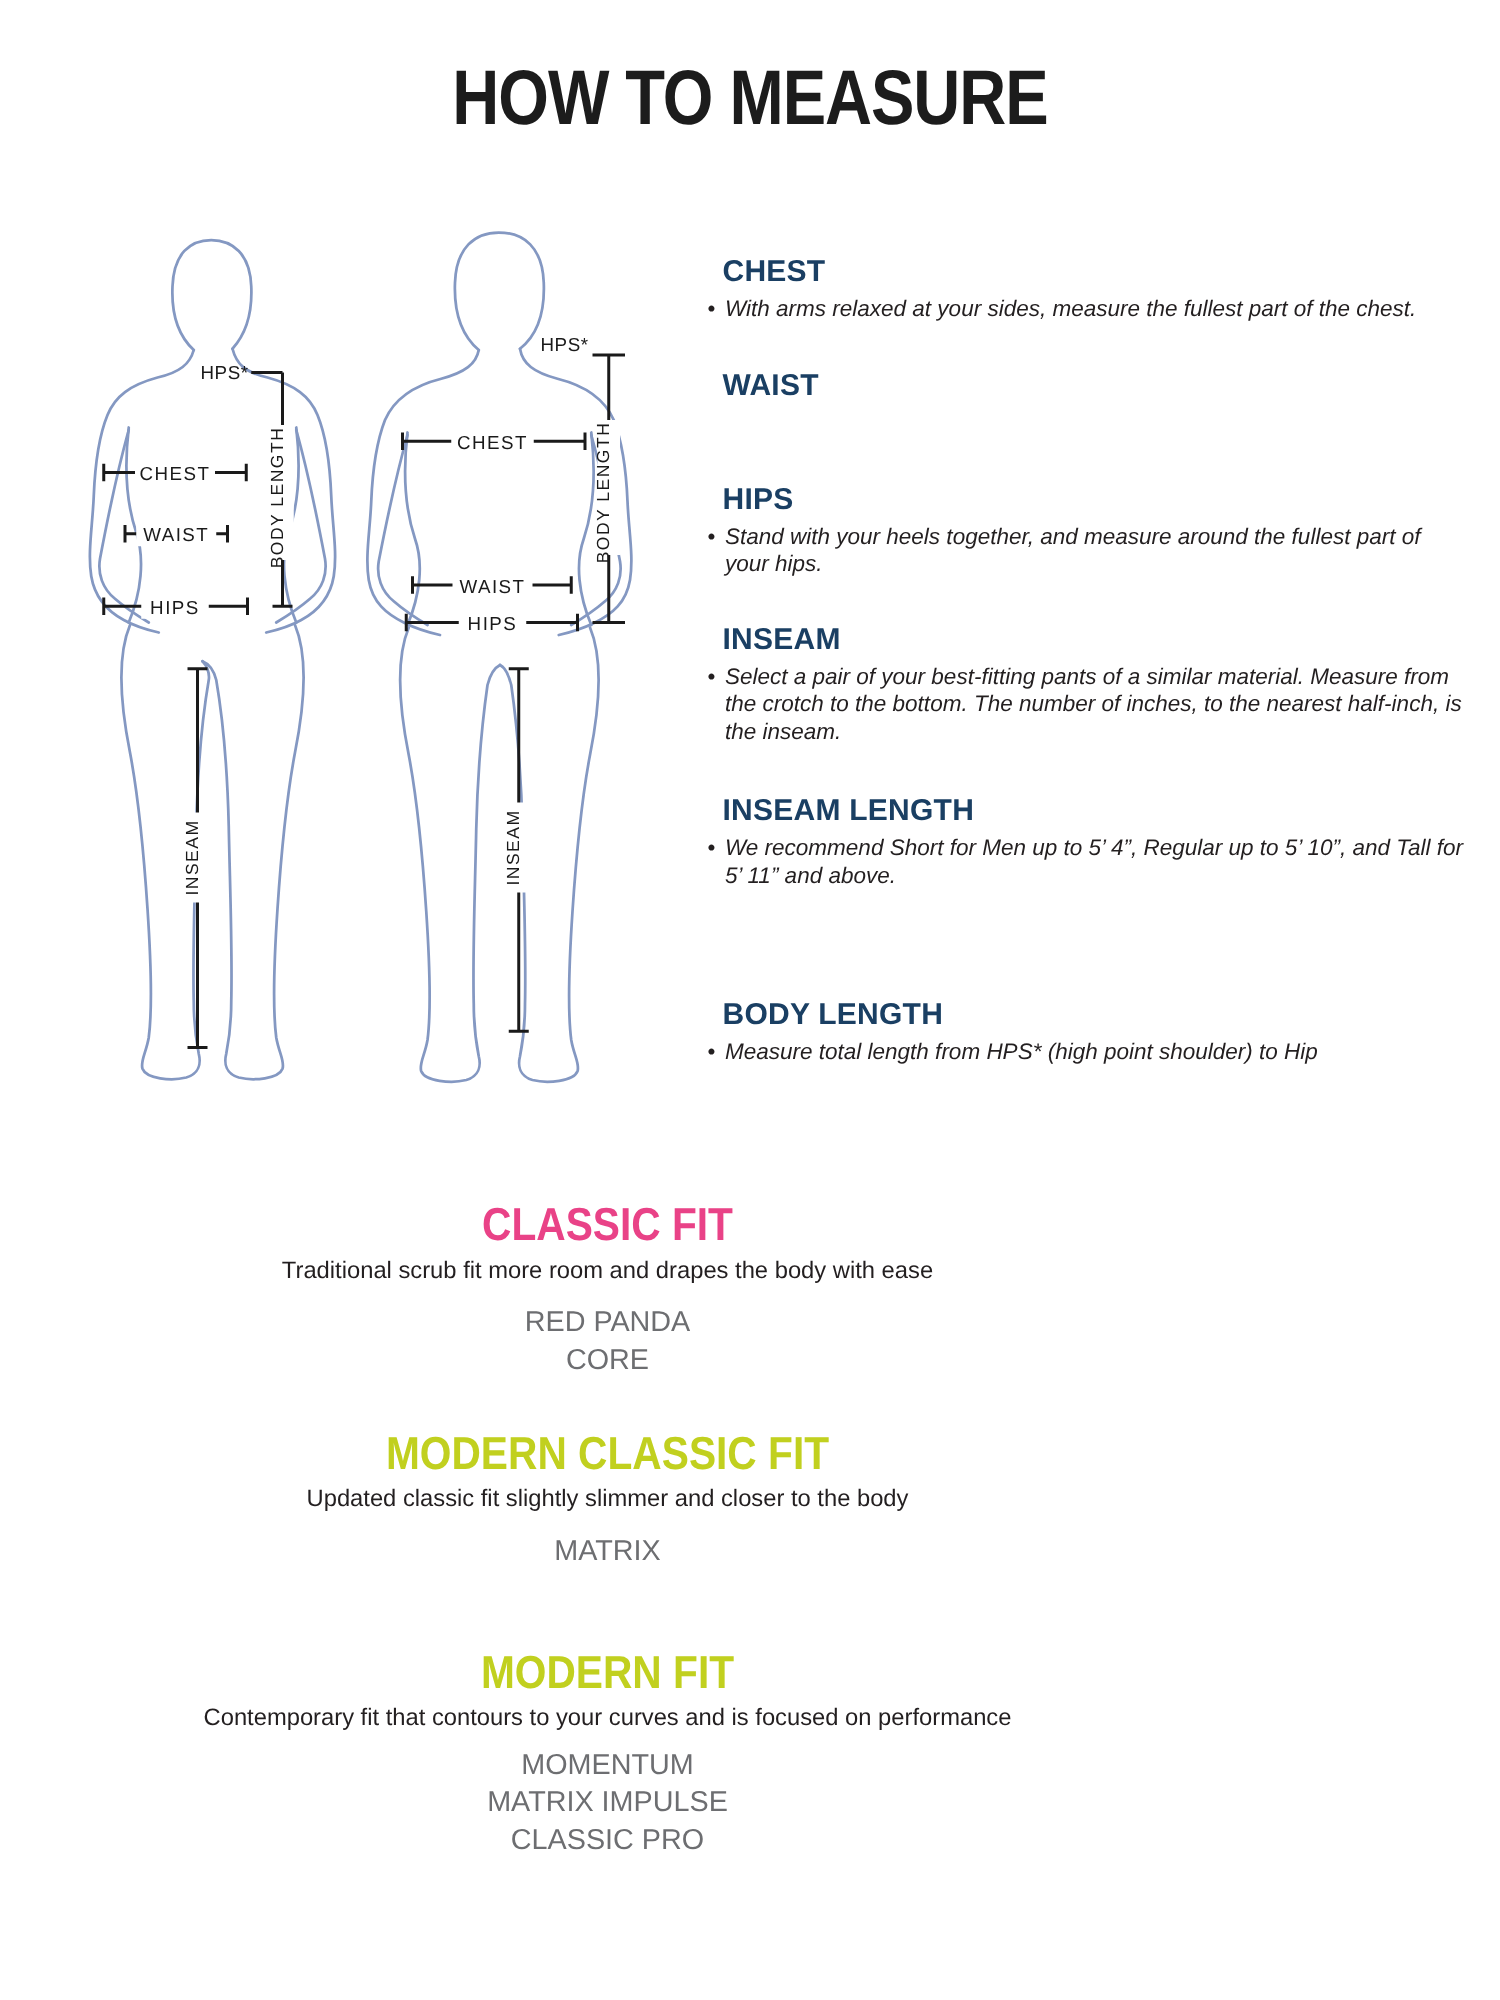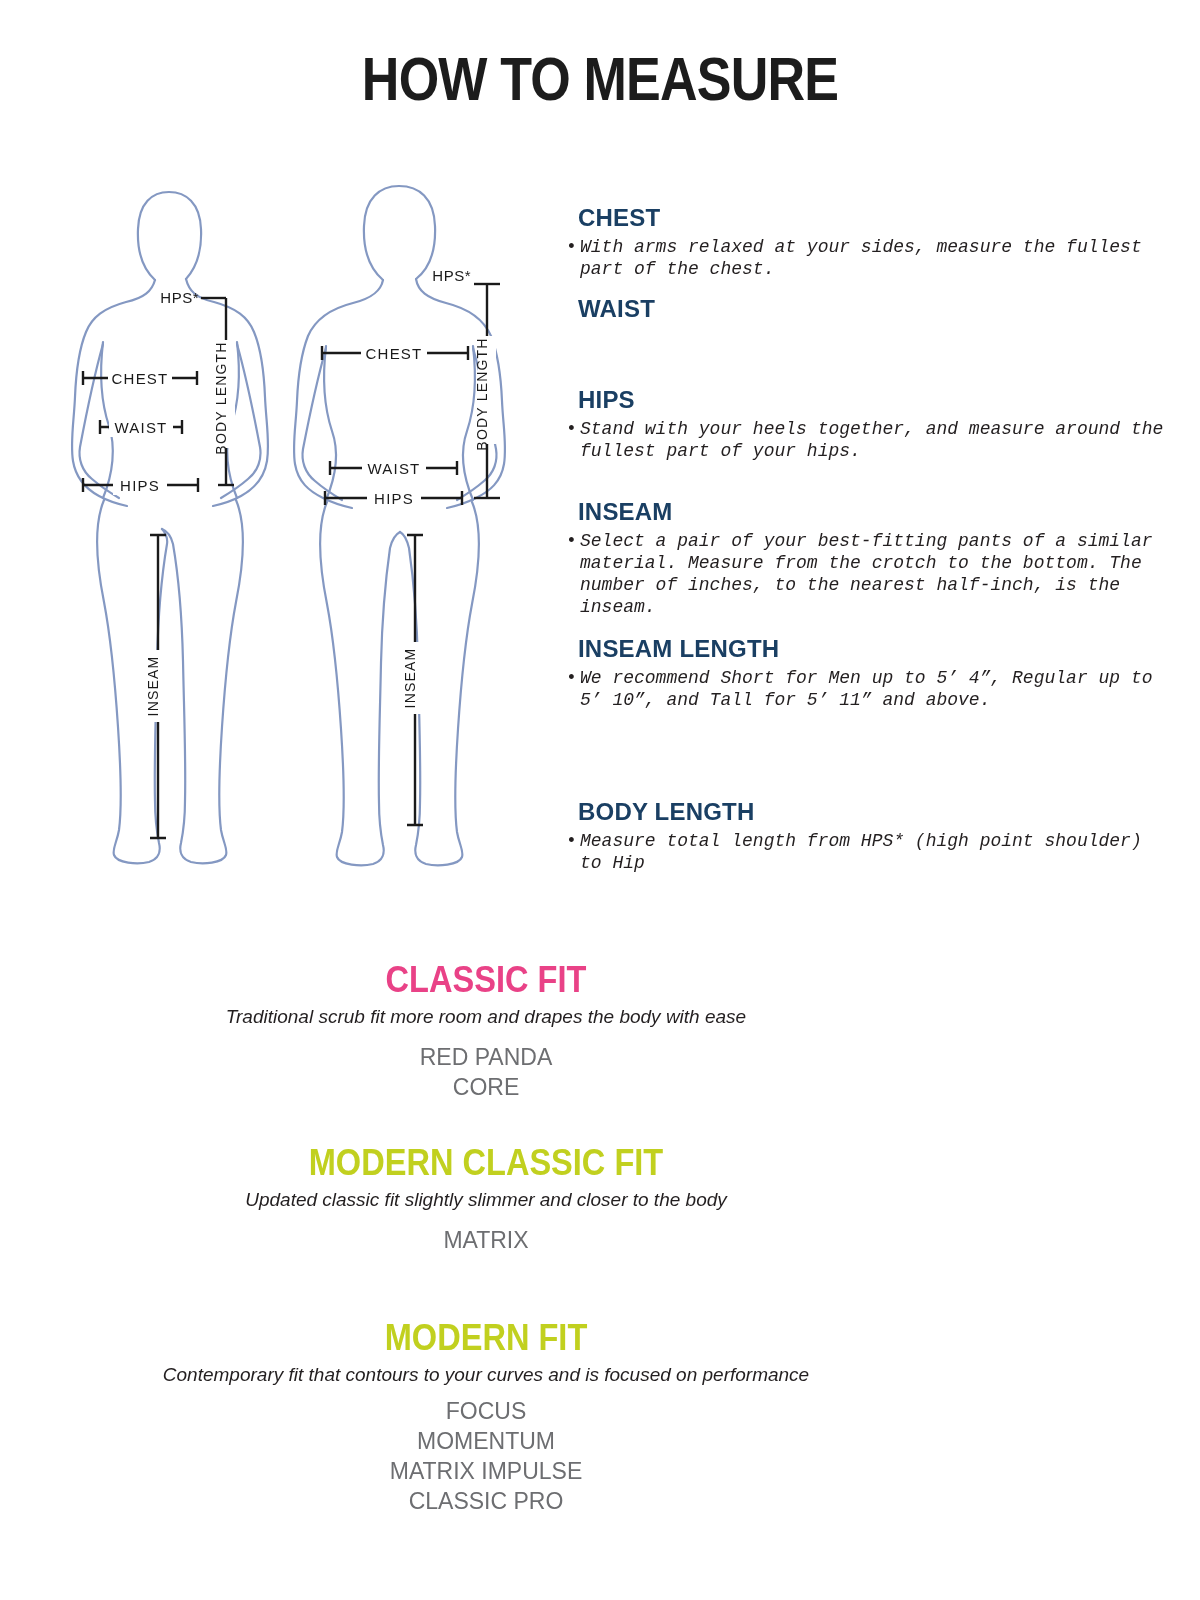--- a/index.html
+++ b/index.html
@@ -9,29 +9,29 @@
   
   .title{position:absolute;top:46px;left:0;width:1200px;text-align:center;
          font-size:62px;line-height:66px;font-weight:600;color:#1c1c1c;
          transform:scaleX(.84);letter-spacing:-1px;}
 
   
   .msection{position:absolute;left:555px;width:618px;}
   .msection h3{margin:0 0 5px 23px;font-size:24px;line-height:26px;font-weight:700;color:#1a3f63;
                letter-spacing:.2px;}
   .bullet{position:relative;padding-left:25px;margin:1px 0 8px 0;
-          font-style:italic;font-size:18px;line-height:22px;color:#231f20;font-family:Liberation Mono, monospace;}
+          font-style:italic;font-size:18px;line-height:22px;color:#231f20;}
   .bullet::before{content:"\2022";position:absolute;left:11px;top:0;font-style:normal;color:#231f20;}
 
   
   .fit-block{position:absolute;left:0;width:972px;text-align:center;}
   .fit-name{font-size:37px;line-height:40px;font-weight:700;transform:scaleX(.88);letter-spacing:0;}
   .pink{color:#e94287;}
   .green{color:#c1d01f;}
-  .fit-desc{margin-top:6px;font-style:italic;font-size:19px;line-height:22px;color:#231f20;}
+  .fit-desc{margin-top:6px;font-size:19px;line-height:22px;color:#231f20;}
   .fit-lines{margin-top:14px;font-size:23px;line-height:30px;font-weight:400;color:#6d6e71;}
 
   
   .outline{fill:none;stroke:#8498c2;stroke-width:2.2;stroke-linecap:round;stroke-linejoin:round;}
   .mline{stroke:#1a1a1a;stroke-width:2.4;fill:none;}
   .mlabel{font-family:"Liberation Sans", sans-serif;font-size:15px;letter-spacing:1.2px;
           fill:#1a1a1a;text-anchor:middle;}
   .hps{font-family:"Liberation Sans", sans-serif;font-size:15px;letter-spacing:.5px;
        fill:#1a1a1a;text-anchor:end;}
   .lblbg{fill:#ffffff;}
@@ -181,20 +181,19 @@
     <div class="fit-desc">Updated classic fit slightly slimmer and closer to the body</div>
     <div class="fit-lines">
       <div>MATRIX</div>
     </div>
   </div>
 
   <div class="fit-block" style="top:1318px">
     <div class="fit-name green">MODERN FIT</div>
     <div class="fit-desc">Contemporary fit that contours to your curves and is focused on performance</div>
     <div class="fit-lines" style="margin-top:10px">
-      <div>FOCUS</div>
       <div>MOMENTUM</div>
       <div>MATRIX IMPULSE</div>
       <div>CLASSIC PRO</div>
     </div>
   </div>
 
 </div>
 
 </body></html>

